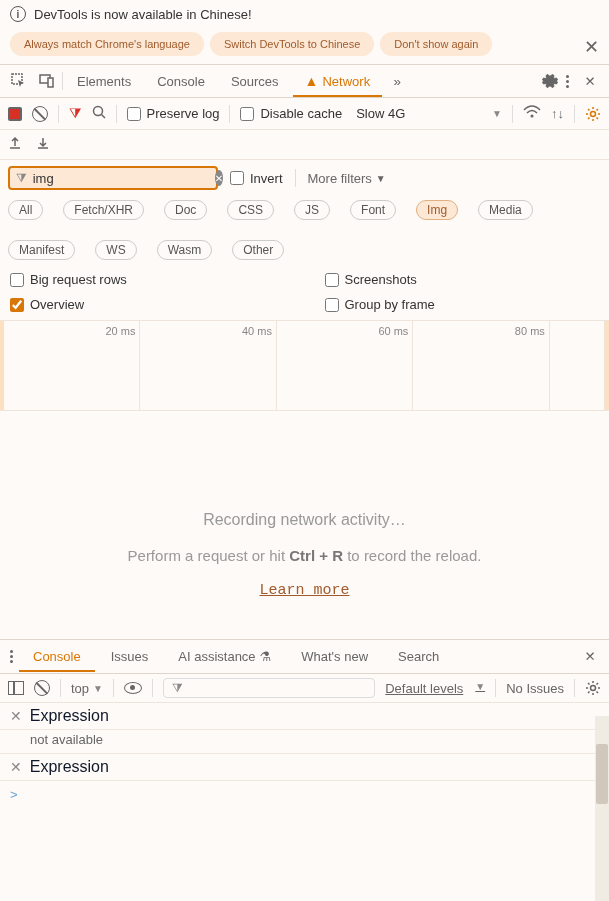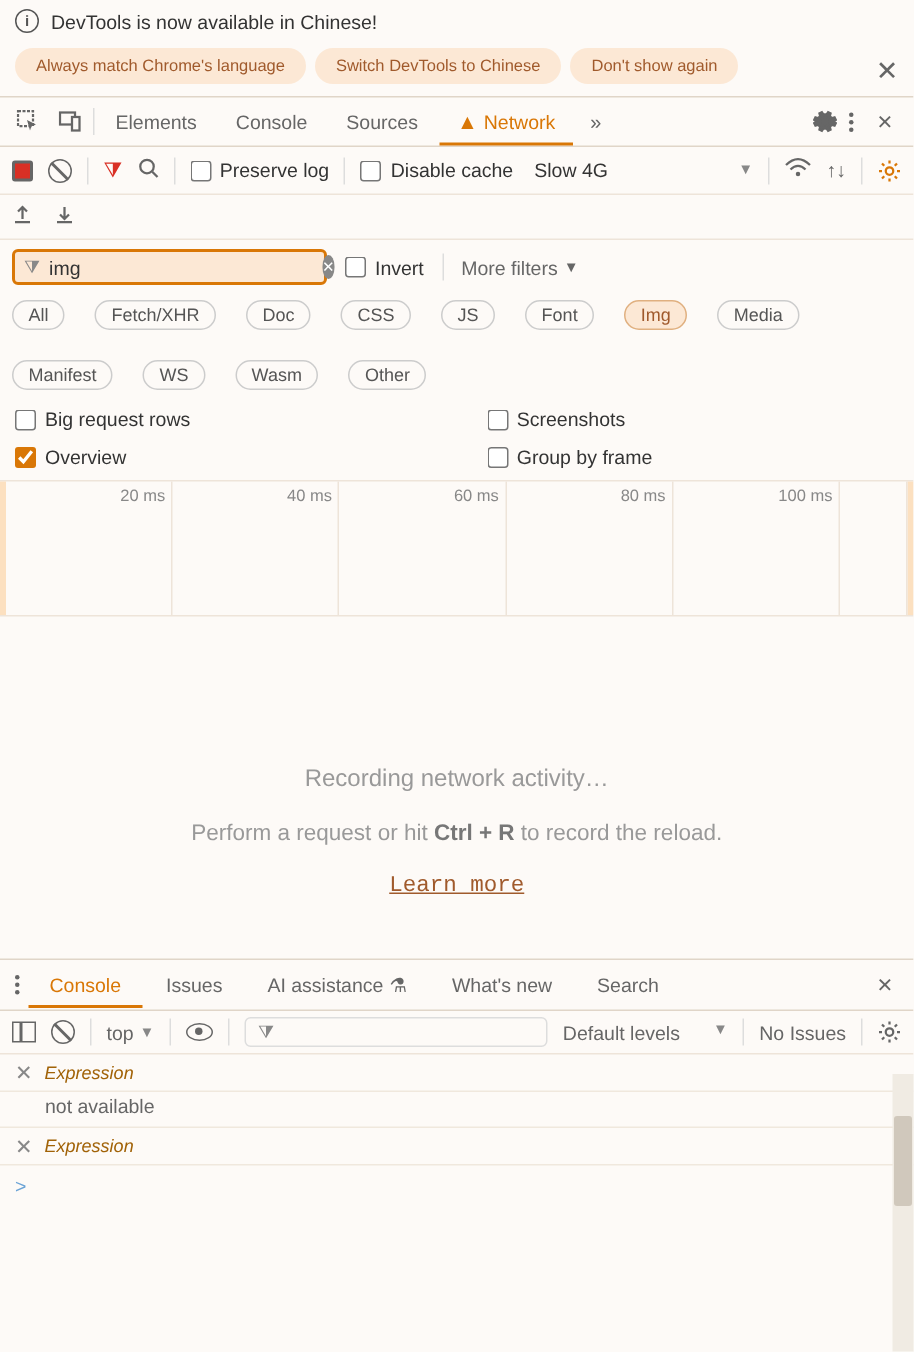--- a/index.html
+++ b/index.html
@@ -50,25 +50,25 @@
 .empty-sub strong { color: #777; }
 .learn-link { color: #a05a2c; text-decoration: underline; cursor: pointer; font-size: 15px; font-family: Liberation Mono, monospace; }
 .drawer { border-top: 1px solid #e0d5c8; }
 .drawer-tabs { display: flex; align-items: center; padding: 0 6px; height: 34px; gap: 2px; border-bottom: 1px solid #e0d5c8; }
 .drawer-tab { padding: 8px 14px; color: #666; cursor: pointer; font-size: 13px; display:flex;align-items:center;gap:4px; }
 .drawer-tab.active { color: #d97706; border-bottom: 2px solid #d97706; padding-bottom: 6px; }
 .console-toolbar { display: flex; align-items: center; padding: 4px 8px; gap: 10px; border-bottom: 1px solid #eee4d9; }
 .ctx-select { display:flex;align-items:center;gap:4px;color:#666;cursor:pointer;font-size:13px; }
 .console-filter { display: flex; align-items: center; border: 1px solid #ddd; border-radius: 4px; padding: 2px 8px; flex: 1; gap: 6px; background: #fdfaf7; }
 .console-filter input { border: none; background: transparent; outline: none; flex: 1; font-size: 13px; }
-.levels { color: #666; display:flex;align-items:flex-start;gap:22px;cursor:pointer;font-size:13px; }
+.levels { color: #666; display:flex;align-items:flex-start;gap:12px;cursor:pointer;font-size:13px;text-decoration:underline; }
 .no-issues { color: #666; font-size: 13px; cursor:pointer; }
 .expr-row { display: flex; align-items: center; padding: 4px 10px; gap: 8px; border-bottom: 1px solid #f0e8dd; }
 .expr-close { color: #888; cursor: pointer; font-size: 14px; background:none;border:none; }
-.expr-placeholder { color: #a16207; font-style: italic; font-size: 12px; }
+.expr-placeholder { color: #0f172a; font-size: 16px; }
 .expr-value { padding: 2px 10px 6px 30px; color: #666; font-size: 13px; border-bottom: 1px solid #f0e8dd; }
 .prompt { padding: 6px 10px; color: #6ba3d6; font-size: 13px; }
 .eye-icon{width:18px;height:12px;border:1.5px solid #666;border-radius:60% 60% 60% 60%;position:relative;cursor:pointer;}
 .eye-icon::after{content:'';position:absolute;width:5px;height:5px;background:#666;border-radius:50%;top:2px;left:5px;}
 .gear-icon{width:16px;height:16px;cursor:pointer;}
 .gear-icon svg{width:100%;height:100%;}
 .dots-icon{display:flex;flex-direction:column;gap:2px;cursor:pointer;padding:4px;}
 .dots-icon span{width:3px;height:3px;background:#666;border-radius:50%;}
 .panel-icon{width:16px;height:14px;border:1.5px solid #666;position:relative;cursor:pointer;}
 .panel-icon::after{content:'';position:absolute;left:4px;top:0;bottom:0;width:1.5px;background:#666;}
@@ -242,23 +242,20 @@
     </div>
   <div class="timeline-col">
       <span class="timeline-label">40 ms</span>
     </div>
   <div class="timeline-col">
       <span class="timeline-label">60 ms</span>
     </div>
   <div class="timeline-col">
       <span class="timeline-label">80 ms</span>
     </div>
-  <div class="timeline-col">
-      <span class="timeline-label">100 ms</span>
-    </div>
   <div class="timeline-col" style="flex:0.4"></div>
   <div class="timeline-edge"></div>
 </div>
 
 <div class="empty-state">
   <div class="empty-title">Recording network activity…</div>
   <div class="empty-sub">
     <span>Perform a request or hit </span><strong>Ctrl + R</strong><span> to record the reload.</span>
   </div>
   <a class="learn-link">Learn more</a>

